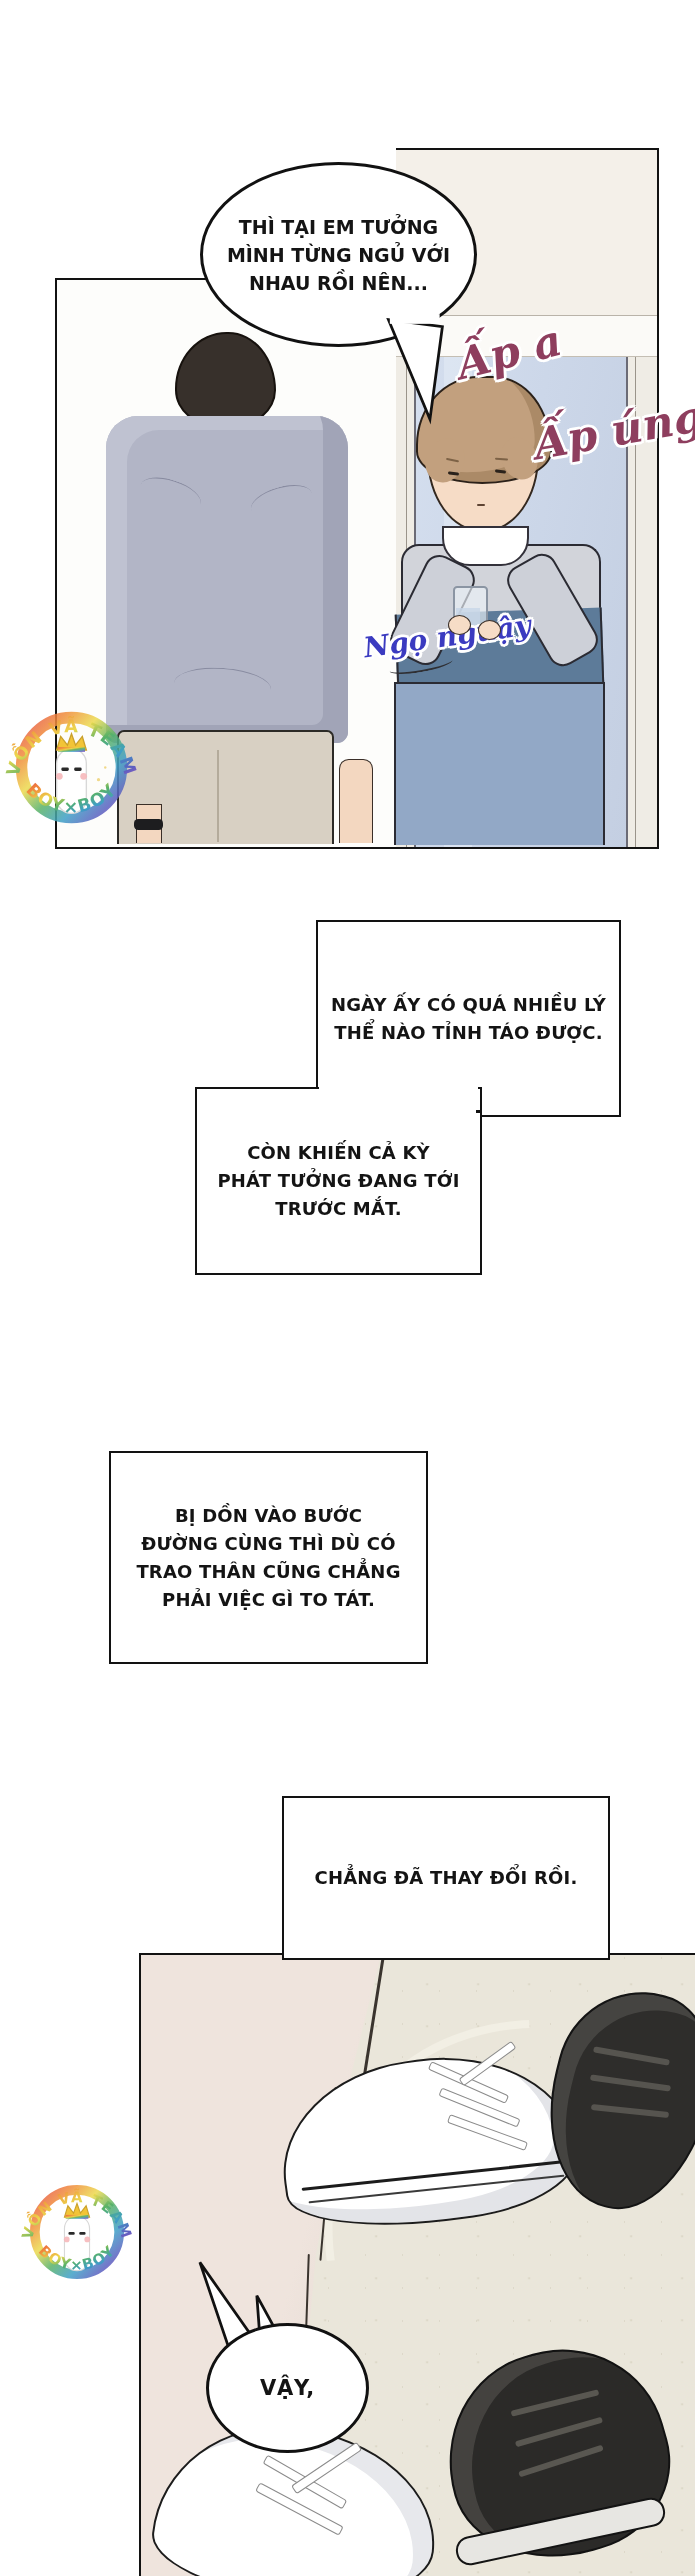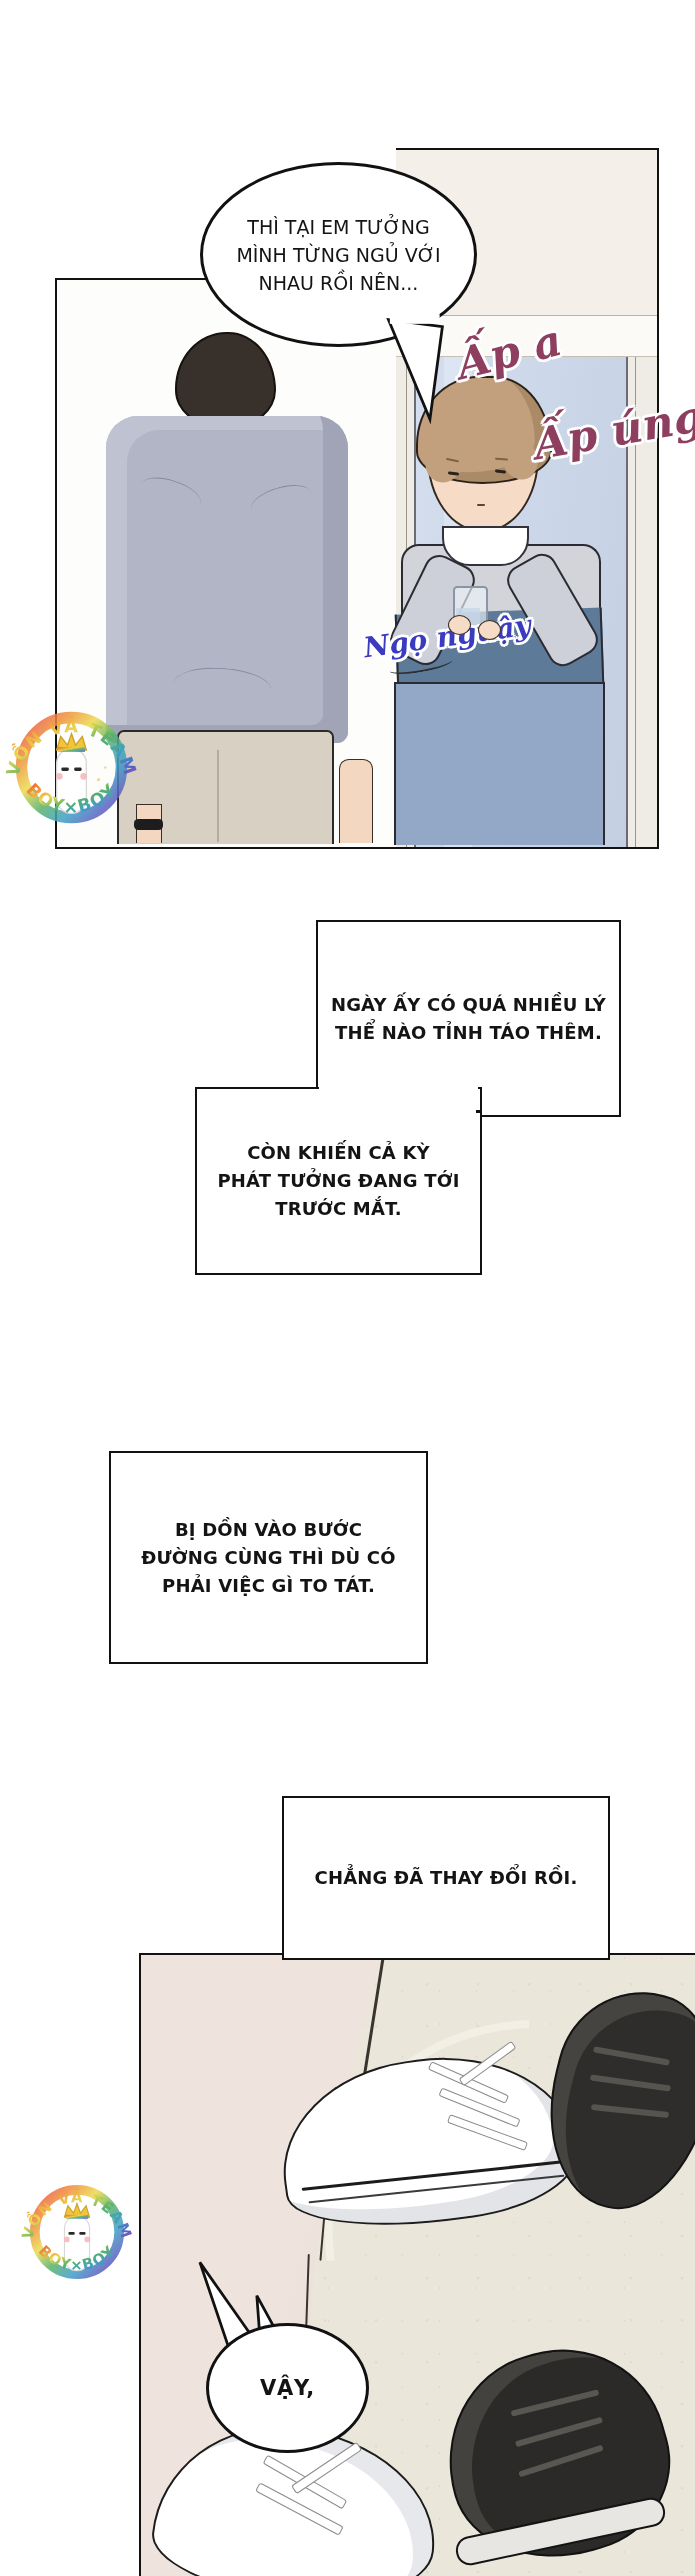--- a/index.html
+++ b/index.html
@@ -22,21 +22,21 @@
   
   .nbox{background:#fff;border:2.8px solid #121212;display:flex;flex-direction:column;
         justify-content:center;align-items:center;z-index:6;}
   .nbox .line{font-weight:bold;font-size:18px;line-height:28px;color:#141414;
               letter-spacing:0.2px;white-space:nowrap;}
   .patch{background:#fff;z-index:7;}
   .stitch{background:#121212;z-index:8;}
   
   .bubble{background:#fff;border:3.5px solid #111;border-radius:50%;z-index:5;
           display:flex;flex-direction:column;justify-content:center;align-items:center;}
-  .bubble .line{font-weight:normal;font-size:19px;line-height:28px;color:#141414;white-space:nowrap;}
+  .bubble .line{font-weight:bold;font-size:19px;line-height:28px;color:#141414;white-space:nowrap;}
   .tail{z-index:5;}
   
   .sfx{font-family:"DejaVu Serif",serif;font-style:italic;font-weight:bold;z-index:4;
        text-shadow:-2.1px -2.1px 0 #fff,2.1px -2.1px 0 #fff,-2.1px 2.1px 0 #fff,2.1px 2.1px 0 #fff,
                    0 -2.8px 0 #fff,0 2.8px 0 #fff,-2.8px 0 0 #fff,2.8px 0 0 #fff;white-space:nowrap;}
   .sfx-red{color:#8e3e5e;font-size:43px;}
   .sfx-blue{color:#3b3bc0;font-size:28px;}
   .hair-l{left:175px;top:332px;width:97px;height:92px;background:#37302b;border:2.1px solid #17120e;
           border-radius:52% 48% 46% 46%/60% 62% 40% 40%;z-index:3;}
   .neck-l{left:210px;top:403px;width:25px;height:29px;background:#f3d7c0;border:1.4px solid #3a2f28;z-index:2;}
@@ -189,34 +189,35 @@
     <text font-family="DejaVu Sans, sans-serif" font-size="26" font-weight="bold" fill="url(#rg-a)" letter-spacing="2">
       <textPath href="#arcT-a" startOffset="50%" text-anchor="middle">VỒN VÃ TEAM</textPath>
     </text>
     <text font-family="DejaVu Sans, sans-serif" font-size="26" font-weight="bold" fill="url(#rg-a)" letter-spacing="2">
       <textPath href="#arcB-a" startOffset="50%" text-anchor="middle">BOY×BOY</textPath>
     </text>
   </svg>
 
   <div class="abs nbox" style="left:316px;top:920px;width:301px;height:193px;">
     <div class="line">NGÀY ẤY CÓ QUÁ NHIỀU LÝ</div>
-    <div class="line">THỂ NÀO TỈNH TÁO THÊM.</div>
+    <div class="line">THỂ NÀO TỈNH TÁO ĐƯỢC.</div>
   </div>
   <div class="abs nbox" style="left:195px;top:1087px;width:283px;height:184px;">
     <div class="line">CÒN KHIẾN CẢ KỲ</div>
     <div class="line">PHÁT TƯỞNG ĐANG TỚI</div>
     <div class="line">TRƯỚC MẮT.</div>
   </div>
   <div class="abs patch" style="left:319px;top:1087px;width:159px;height:3.5px;"></div>
   <div class="abs patch" style="left:475px;top:1090px;width:4.2px;height:19.5px;"></div>
   <div class="abs stitch" style="left:476px;top:1110px;width:3.5px;height:2.8px;"></div>
 
   <div class="abs nbox" style="left:109px;top:1451px;width:315px;height:209px;">
     <div class="line">BỊ DỒN VÀO BƯỚC</div>
     <div class="line">ĐƯỜNG CÙNG THÌ DÙ CÓ</div>
+    <div class="line">TRAO THÂN CŨNG CHẲNG</div>
     <div class="line">PHẢI VIỆC GÌ TO TÁT.</div>
   </div>
   <div class="abs nbox" style="left:282px;top:1796px;width:324px;height:160px;">
     <div class="line">CHẲNG ĐÃ THAY ĐỔI RỒI.</div>
   </div>
 
   <div class="abs panel-c">
 
     <div class="swoosh" style="left:83px;top:-28px;width:626px;height:529px;border-left-color:#f6f3ea;transform:rotate(38deg);"></div>
     <div class="swoosh" style="left:167px;top:83px;width:529px;height:445px;border-left-color:#f2efe4;border-width:8.3px;transform:rotate(40deg);"></div>

